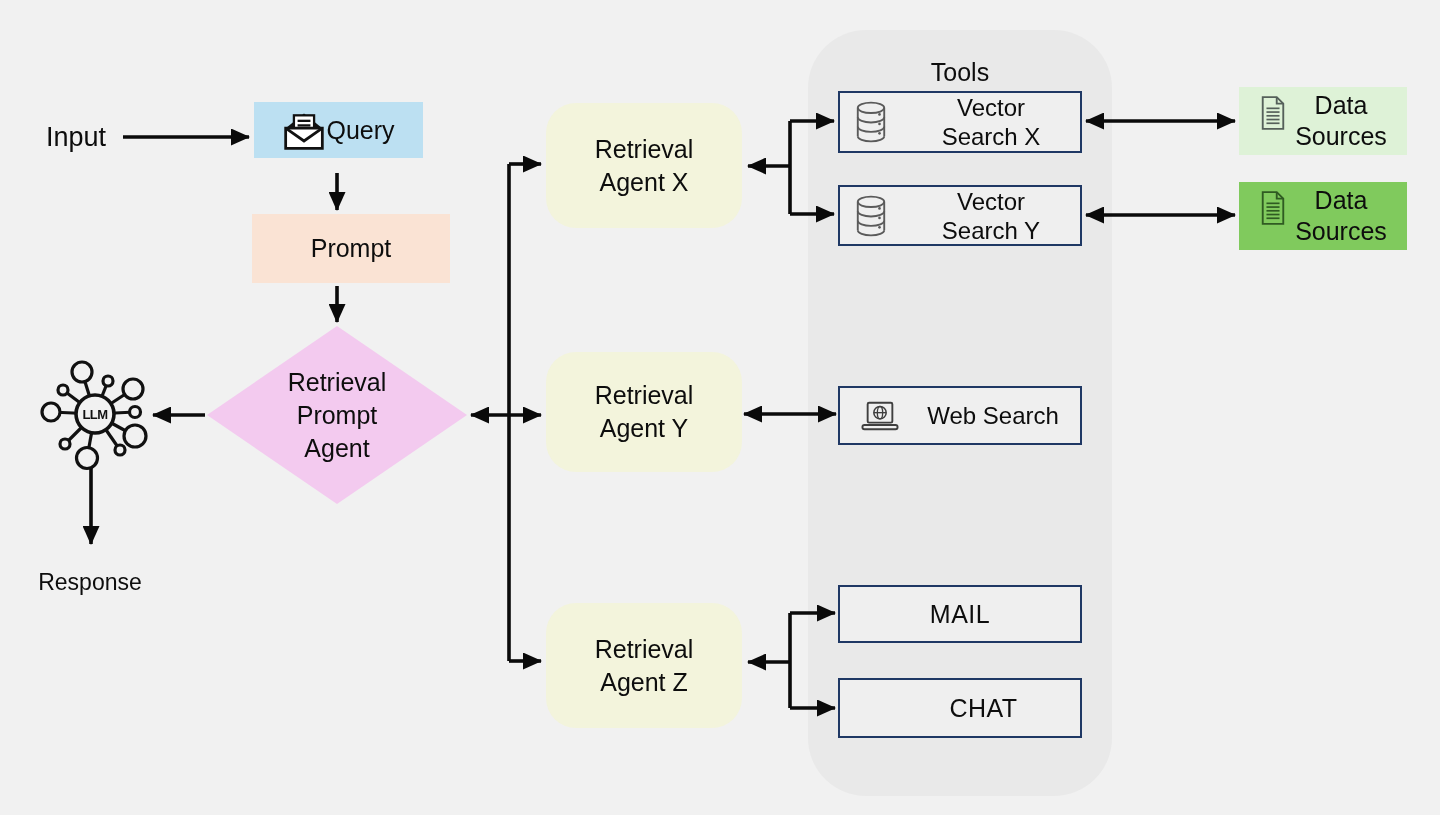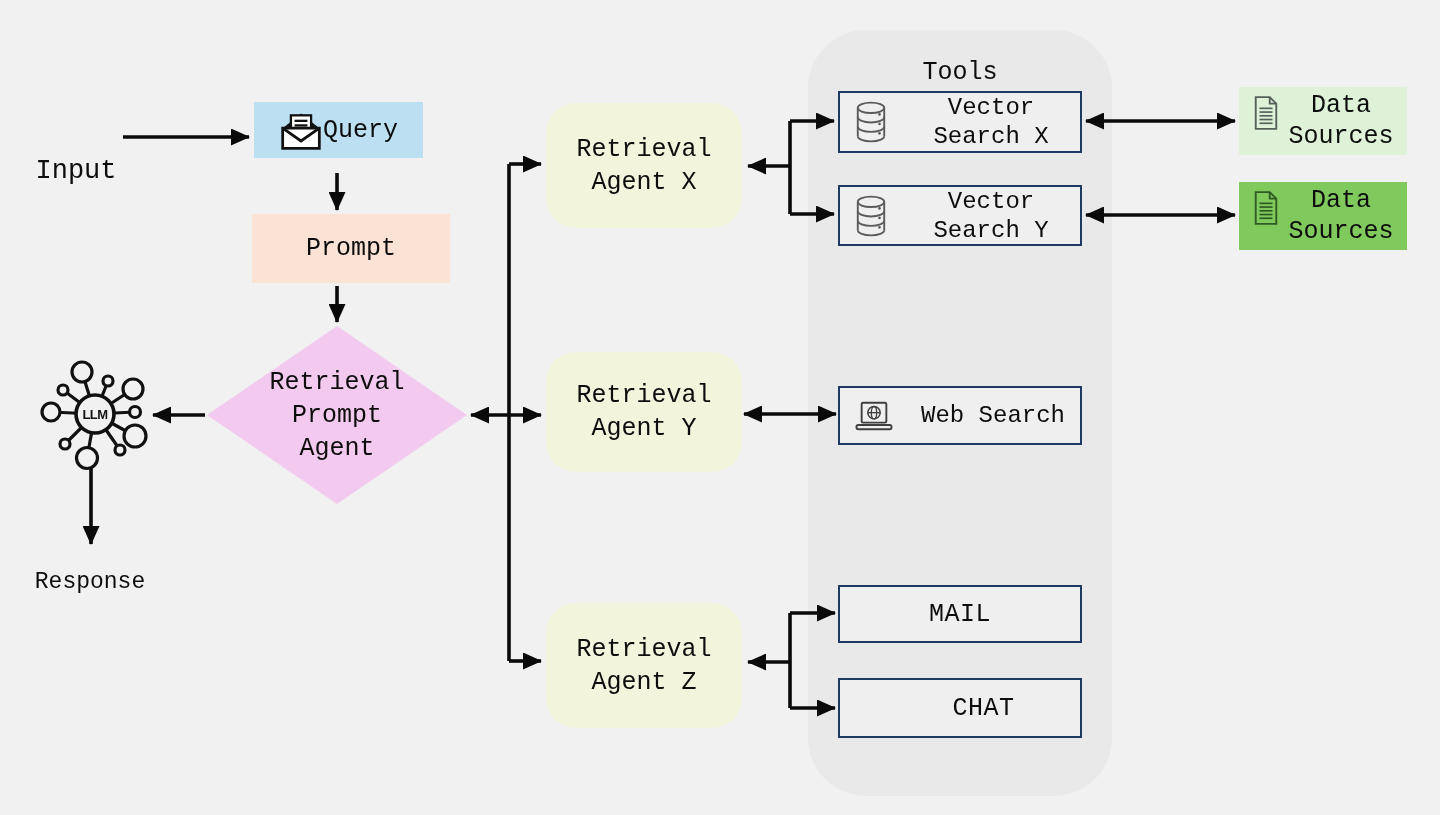--- a/index.html
+++ b/index.html
@@ -25,28 +25,27 @@
     color:var(--text);
     overflow:hidden;
   }
   .node{
     position:absolute;
     display:flex;
     align-items:center;
     justify-content:center;
     text-align:center;
     z-index:3;
-    font-family:Liberation Mono, monospace;
   }
   .lines{display:flex;flex-direction:column;align-items:center;}
   #arrows{position:absolute;left:0;top:0;z-index:2;pointer-events:none;}
   #arrows line{stroke:var(--arrow);stroke-width:3.6px;}
   #arrows marker path{fill:var(--arrow);}
 
-  #input-label{left:28px;top:120px;width:96px;height:34px;font-size:27px;margin-top:34px;}
+  #input-label{left:28px;top:120px;width:96px;height:34px;font-size:27px;}
   #response-label{left:25px;top:566px;width:130px;height:32px;font-size:23px;}
 
   #query{left:254px;top:102px;width:169px;height:56px;background:var(--query-fill);font-size:25px;}
   #prompt{left:252px;top:214px;width:198px;height:69px;background:var(--prompt-fill);font-size:25px;}
 
   #router{left:207px;top:326px;width:260px;height:178px;}
   #router .diamond{position:absolute;inset:0;background:var(--router-fill);
     clip-path:polygon(50% 0,100% 50%,50% 100%,0 50%);}
   #router .lines{position:relative;font-size:25px;line-height:33px;}
 

